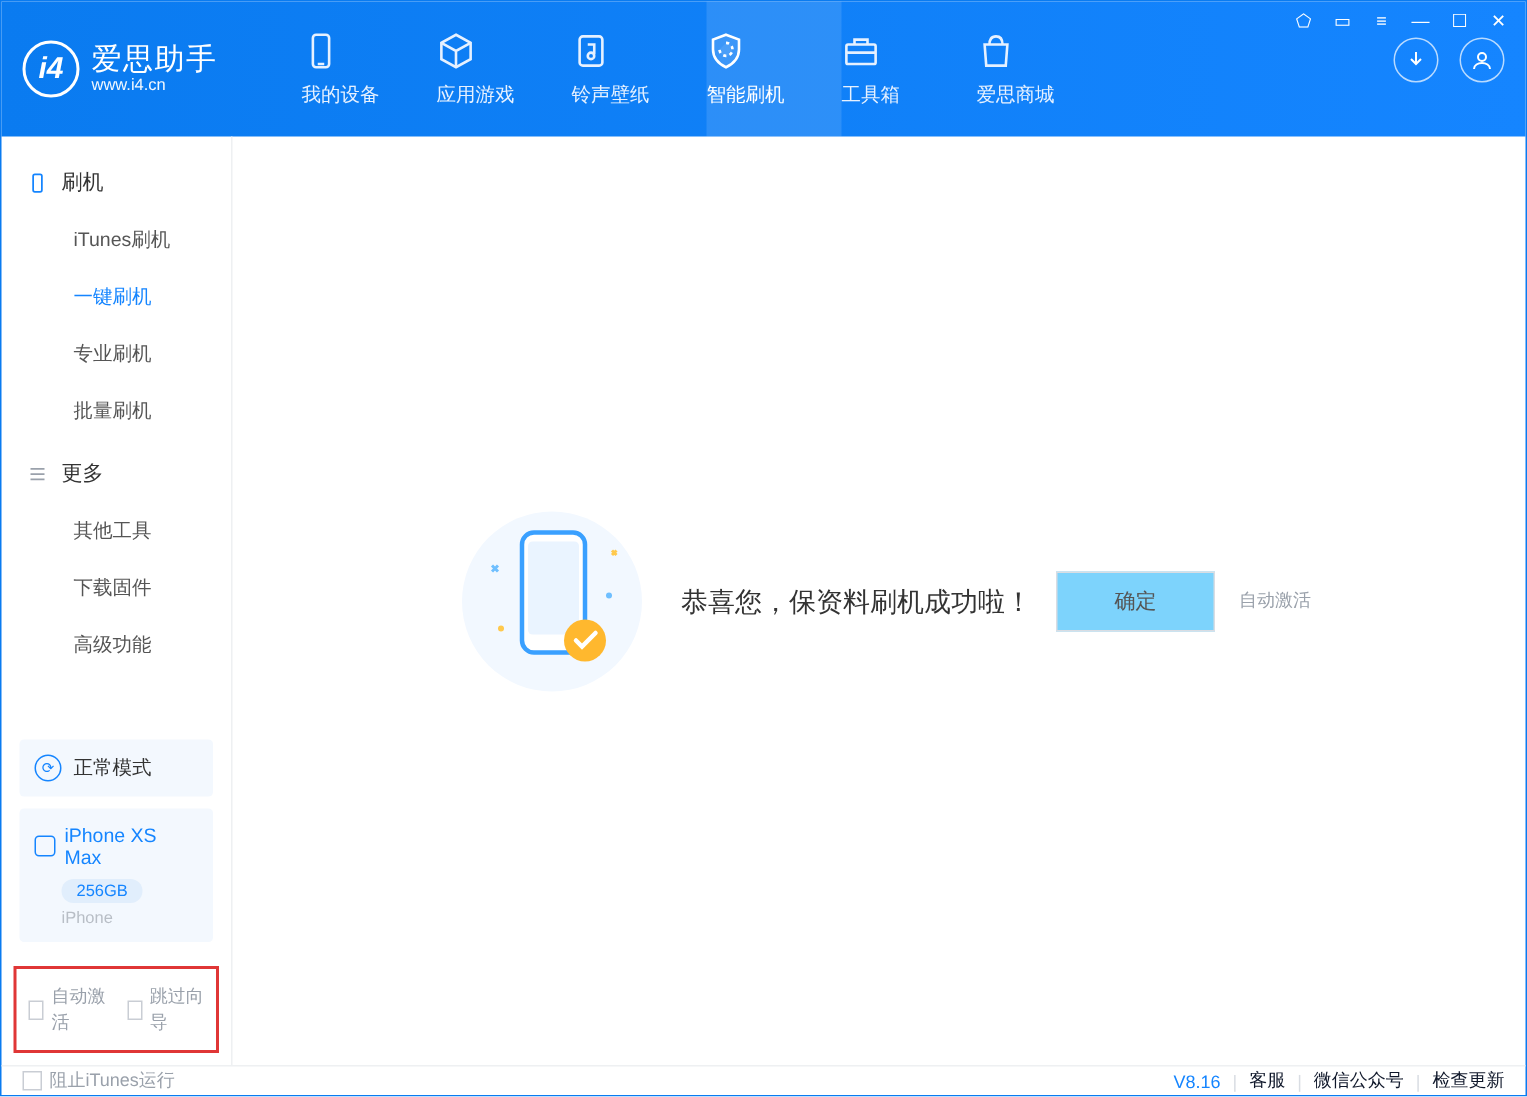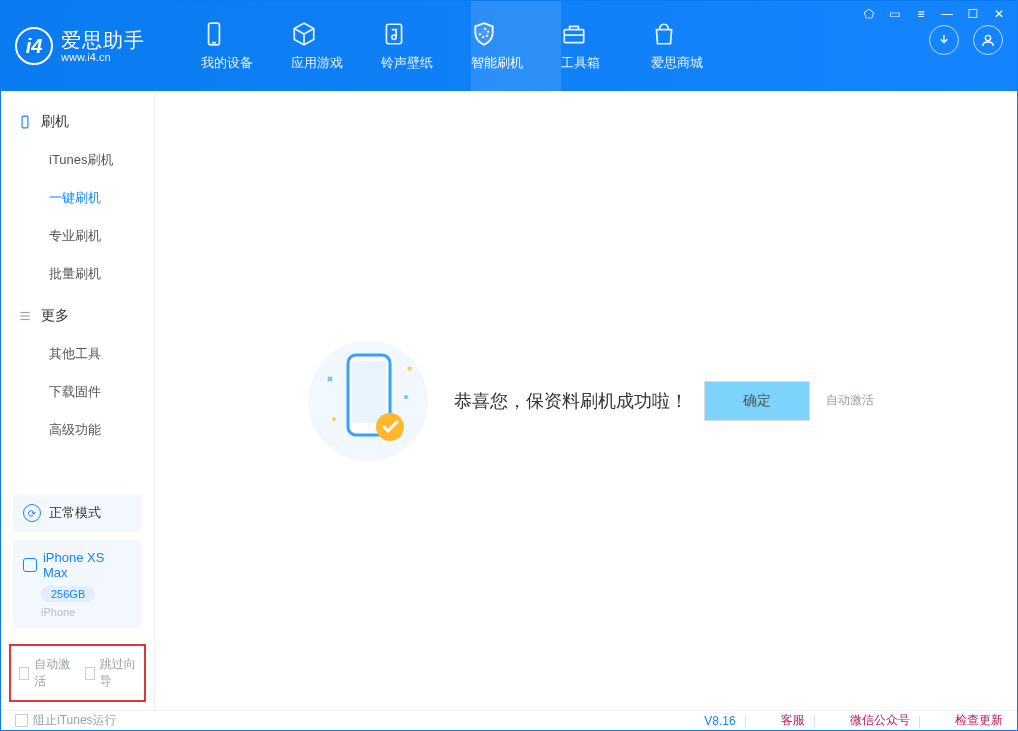--- a/index.html
+++ b/index.html
@@ -40,21 +40,21 @@
 .chk { display:flex; align-items:center; gap:5px; font-size:12px; color:#9aa1ab; cursor:pointer; }
 .chk .box { width:13px; height:13px; border:1px solid #c9cdd4; background:#fff; }
 .content { flex:1; display:flex; flex-direction:row; align-items:center; justify-content:center; gap: 16px; }
 .phone-illus { width: 140px; height: 140px; position:relative; display:flex; align-items:center; justify-content:center; }
 .success-text { font-size: 18px; color:#333; }
 .ok-btn { border:1px solid #d9dde3; background:#7dd3fc; padding: 10px 38px; font-size:14px; color:#555; cursor:pointer; }
 .view-log { font-size:12px; color:#9aa1ab; cursor:pointer; }
 .footer { height: 20px; border-top:1px solid #eef0f2; display:flex; align-items:center; padding: 0 14px; font-size:12px; color:#888; }
 .footer .f-right { margin-left:auto; display:flex; align-items:center; gap: 8px; }
 .footer .sep { color:#d9dde3; }
-.footer .f-link { cursor:pointer; color:#be185d;margin-left:26px; }
+.footer .f-link { cursor:pointer; color:#0f172a; }
 .ver { color:#1585ff; }
 </style>
 </head>
 <body>
 
 <div class="app">
   <div class="titlebar-icons">
     <span>⬠</span>
     <span>▭</span>
     <span>≡</span>

